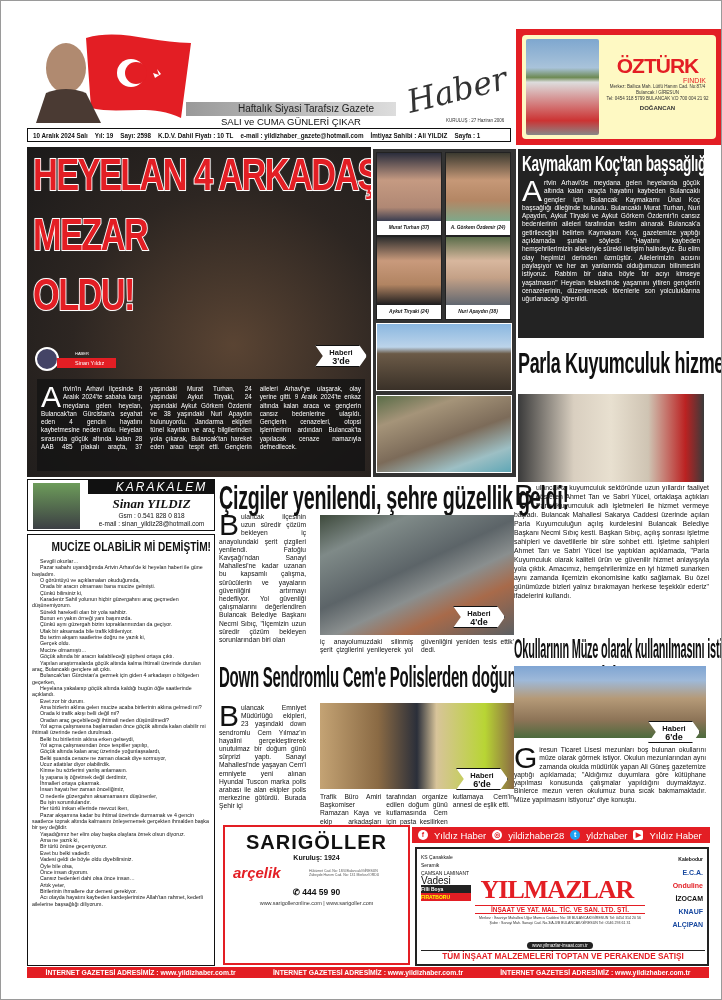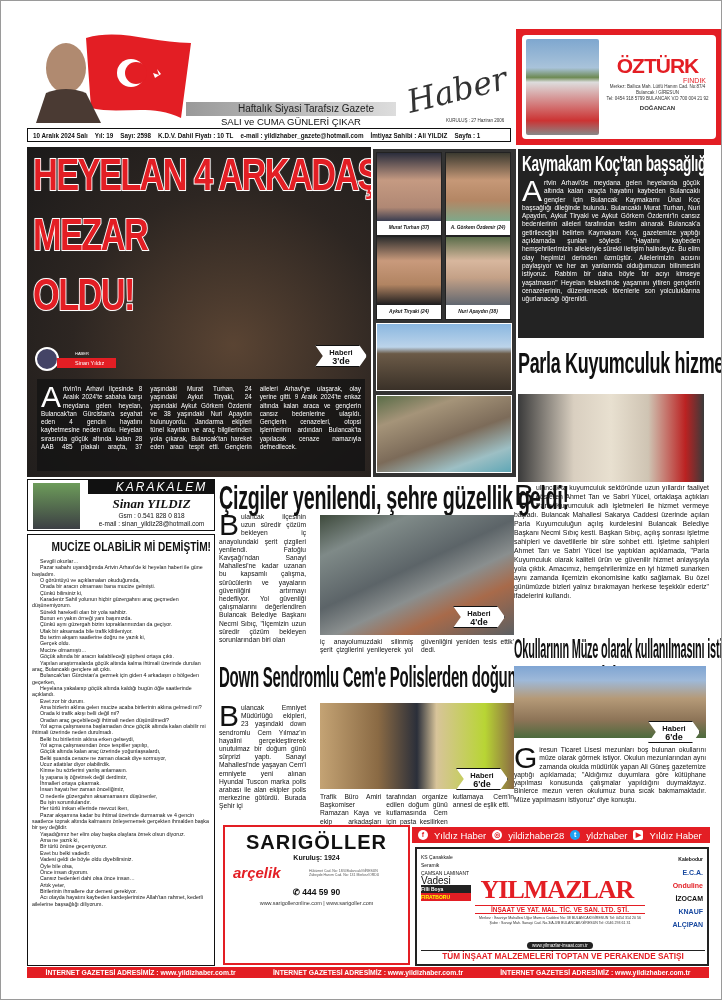--- a/index.html
+++ b/index.html
@@ -11,21 +11,21 @@
 #flag{left:30px;top:22px;width:165px;height:100px;}
 #logo{left:178px;top:22px;font-family:"Liberation Serif",serif;font-weight:bold;font-size:96px;line-height:90px;color:#e31e24;letter-spacing:-2px;text-shadow:2px 2px 0 #b9181d;}
 #logo-haber{left:405px;top:70px;font-family:"DejaVu Serif",serif;font-style:italic;font-size:32px;color:#333;transform:rotate(-14deg);}
 #tagline{left:185px;top:101px;width:210px;height:14px;background:linear-gradient(90deg,#999,#ddd);font-size:10px;color:#222;text-align:center;line-height:14px;padding-left:30px;}
 #days{left:220px;top:115px;font-size:9.5px;color:#111;}
 #founded{left:445px;top:117px;font-size:4.5px;color:#333;}
 #infobar{left:26px;top:127px;width:484px;height:14px;border:1.5px solid #111;font-size:6.3px;font-weight:bold;display:flex;align-items:center;gap:7px;padding:0 5px;white-space:nowrap;}
 #infobar span{font-family:"Liberation Sans",sans-serif;}
 
 #ad-ozturk{left:515px;top:28px;width:206px;height:116px;background:#e31e24;padding:6px;}
-#ad-ozturk .inner{background:#ffffff;width:100%;height:100%;border-radius:4px;display:flex;padding:4px;gap:4px;}
+#ad-ozturk .inner{background:#fef9c3;width:100%;height:100%;border-radius:4px;display:flex;padding:4px;gap:4px;}
 #ad-ozturk .photo{width:73px;height:100%;background:linear-gradient(#7ea7cf 0%,#a9c3da 30%,#6e8a54 40%,#ddd 45%,#c33 85%,#888 100%);border-radius:2px;}
 #ad-ozturk .txt{flex:1;text-align:center;font-size:4.5px;color:#333;line-height:6px;}
 #ad-ozturk .brand{font-size:21px;font-weight:bold;color:#e31e24;line-height:22px;margin-top:16px;letter-spacing:-1px;}
 #ad-ozturk .sub{font-size:7px;color:#e31e24;text-align:right;padding-right:6px;line-height:7px;}
 
 #lead{left:26px;top:146px;width:344px;height:330px;background:
  radial-gradient(ellipse at 60% 60%,#5a4433 0%,#2d2622 55%,#1b1a1a 100%);overflow:hidden;}
 #lead .h{font-family:"Liberation Sans",sans-serif;font-weight:bold;color:#e31e24;font-size:44px;line-height:48px;letter-spacing:-2px;transform:scaleX(0.78);transform-origin:left;-webkit-text-stroke:2px #fff;paint-order:stroke fill;text-shadow:0 0 2px #fff;}
 #lead-h1{left:6px;top:4px;white-space:nowrap;}
 #lead-h2{left:6px;top:64px;}

